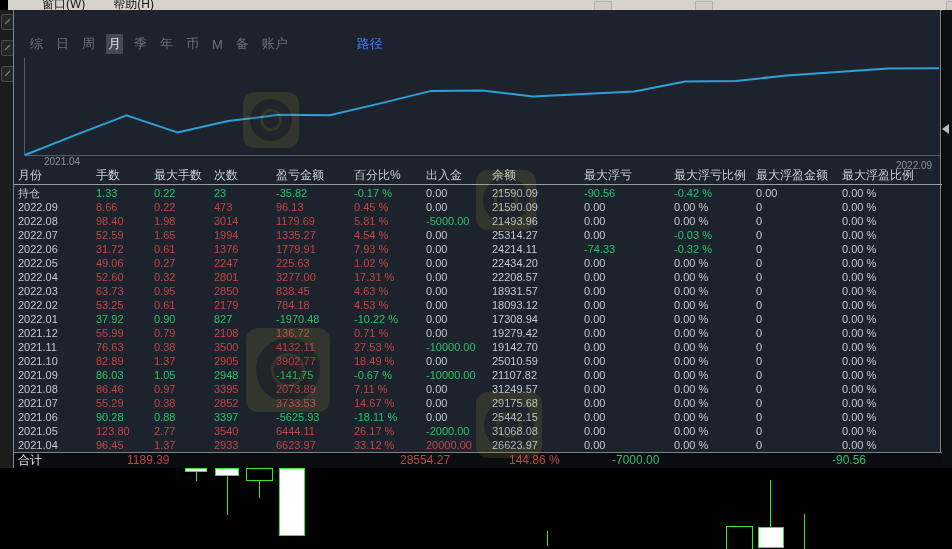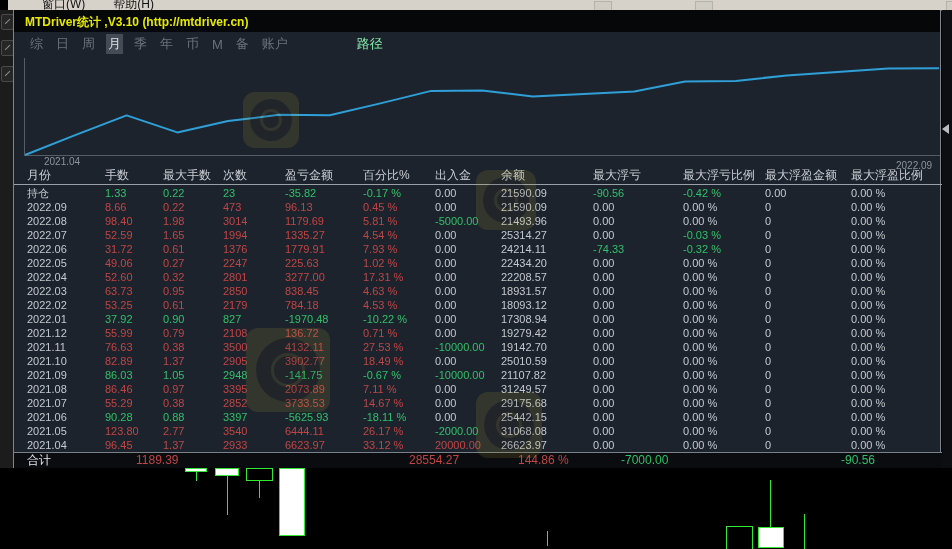--- a/index.html
+++ b/index.html
@@ -16,29 +16,29 @@
   #left-strip .tool{position:absolute;left:1px;width:11px;height:14px;border:1px solid #4a4a4a;border-radius:2px;background:#262626;}
   #left-strip .tool i{display:block;width:7px;height:0;border-top:1px solid #8a8a8a;transform:rotate(-45deg);margin:6px auto 0;}
   
   #panel{position:absolute;left:13px;top:10px;width:928px;height:458px;background:#1d232c;
          border-left:1px solid #80868e;border-right:1px solid #80868e;border-bottom:1px solid #80868e;box-sizing:border-box;}
   #title-bar{position:absolute;left:0;top:0;width:100%;height:22px;background:#060708;}
   #title-bar .t{position:absolute;left:11px;top:4px;font-size:12px;font-weight:bold;color:#e8e800;}
   #toolbar{position:absolute;left:0;top:22px;width:100%;height:24px;display:flex;align-items:center;padding-left:14px;box-sizing:border-box;}
   .tb-item{font-size:13px;color:#6a717c;margin-right:9px;padding:1px 2px;cursor:default;}
   .tb-item.sel{background:#454b55;color:#dde1e6;}
-  .tb-path{font-size:13px;color:#86efac;margin-left:58px;}
+  .tb-path{font-size:13px;color:#3b82f6;margin-left:58px;}
   
   #chart{position:absolute;left:0;top:46px;width:928px;height:100px;}
   #chart svg{position:absolute;left:0;top:0;}
   .axis-label{position:absolute;font-size:10px;color:#8d939b;}
   #lbl-start{left:30px;top:146px;}
   #lbl-end{left:882px;top:150px;}
   
-  .grid{display:grid;grid-template-columns:78px 58px 60px 62px 78px 72px 66px 92px 90px 82px 86px 1fr;padding-left:13px;}
+  .grid{display:grid;grid-template-columns:78px 58px 60px 62px 78px 72px 66px 92px 90px 82px 86px 1fr;padding-left:4px;}
   #thead{position:absolute;left:0;top:158px;width:928px;height:17px;box-sizing:border-box;
          border-bottom:1px solid #9aa0a8;font-size:12px;color:#c9cdd3;line-height:15px;}
   #tbody{position:absolute;left:0;top:176px;width:928px;}
   .tr{height:14px;line-height:14px;font-size:11px;}
   .td{overflow:hidden;white-space:nowrap;}
   .n{color:#c4c8ce;} .r{color:#c04545;} .g{color:#2ec06a;} .w{color:#e2e6ea;}
   .tr.total{background:#0a0c10;border-top:1px solid #7a8088;height:15px;line-height:15px;font-size:12px;gap:31px;}
   
   .wm{position:absolute;border-radius:12px;background:#b7a838;opacity:0.14;}
   .wm .c1{position:absolute;left:12%;top:12%;width:76%;height:76%;border-radius:50%;background:#3a3420;}
@@ -66,23 +66,20 @@
     </div>
   <div class="tool" style="top:30px">
       <i></i>
     </div>
   <div class="tool" style="top:56px">
       <i></i>
     </div>
 </div>
 
 <div id="panel">
-  <div id="title-bar">
-    <span class="t">MTDriver统计 ,V3.10 (http://mtdriver.cn)</span>
-  </div>
 
   <div id="toolbar">
       <span class="tb-item">综</span>
       <span class="tb-item">日</span>
       <span class="tb-item">周</span>
       <span class="tb-item sel">月</span>
       <span class="tb-item">季</span>
       <span class="tb-item">年</span>
       <span class="tb-item">币</span>
       <span class="tb-item">M</span>

